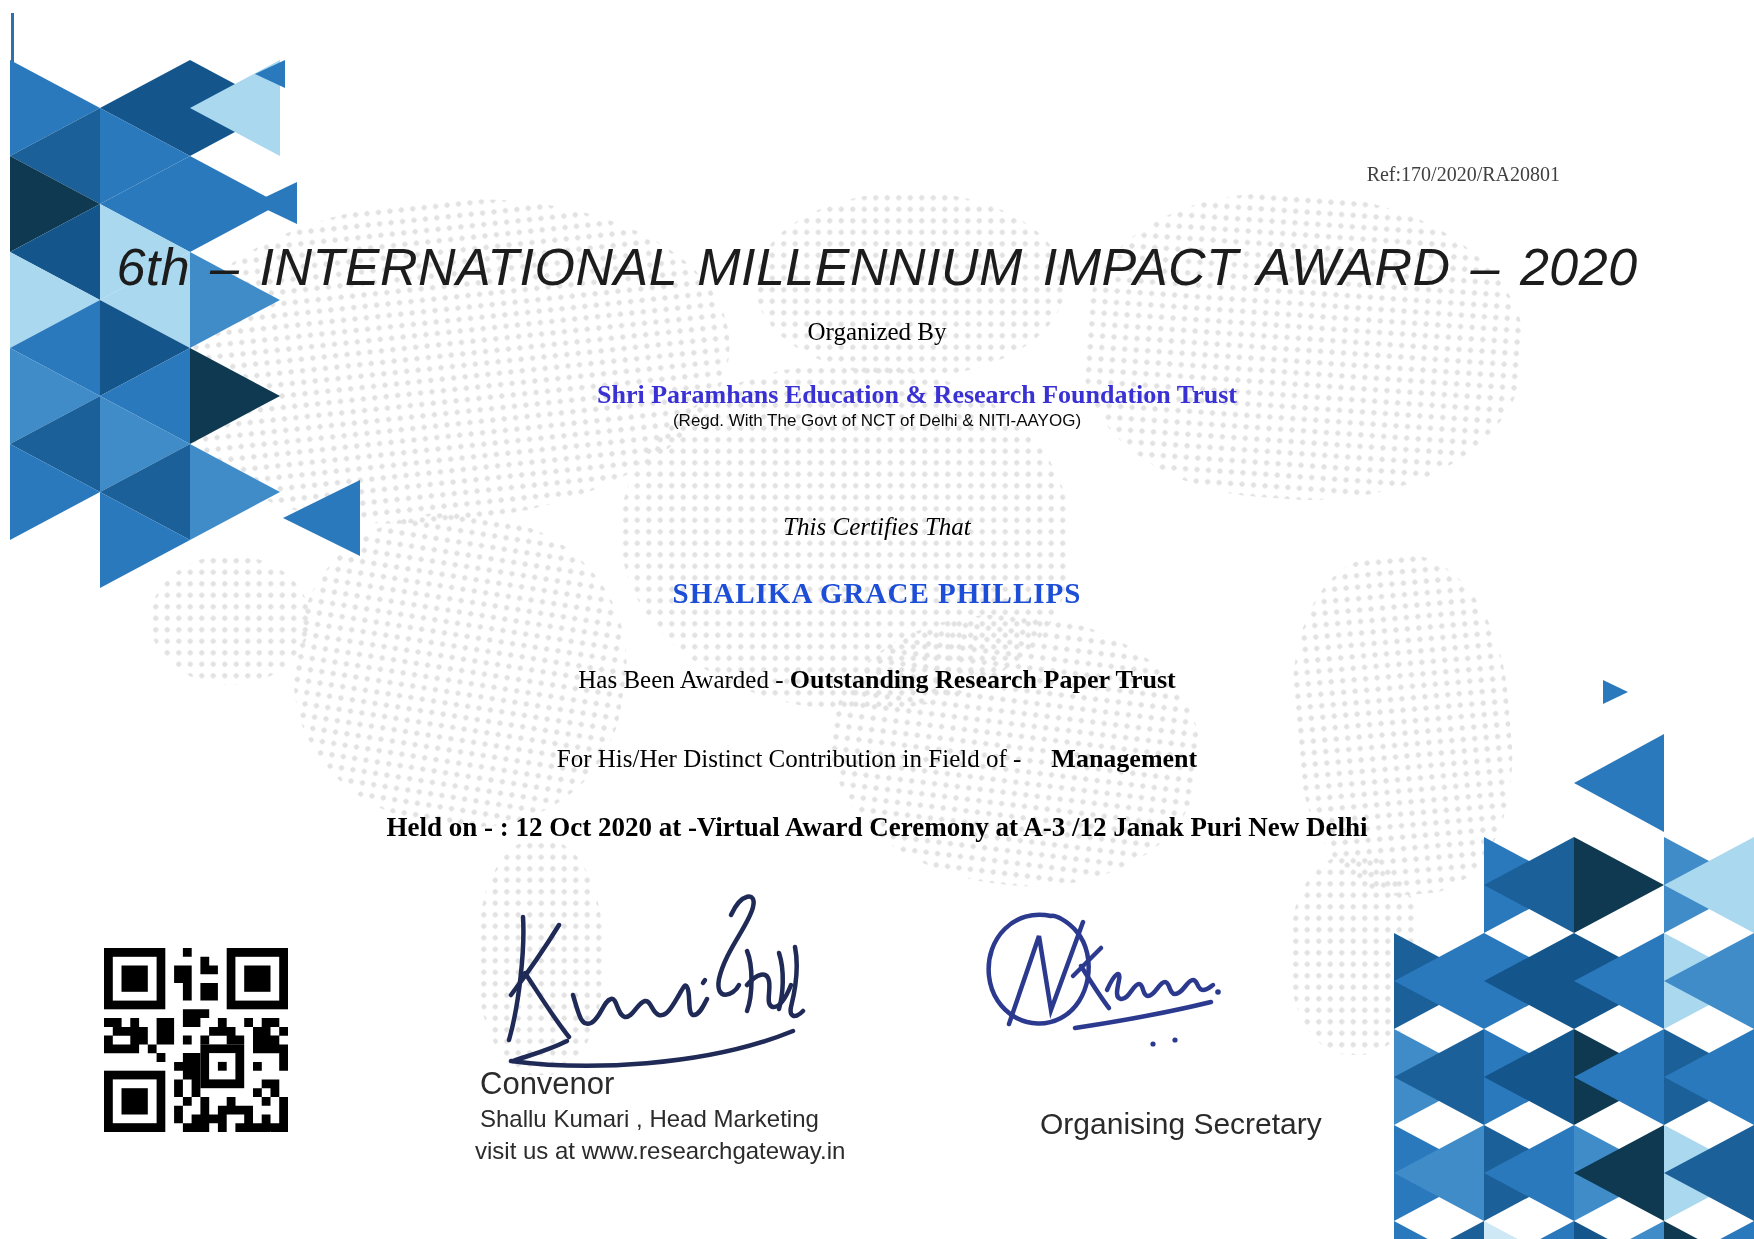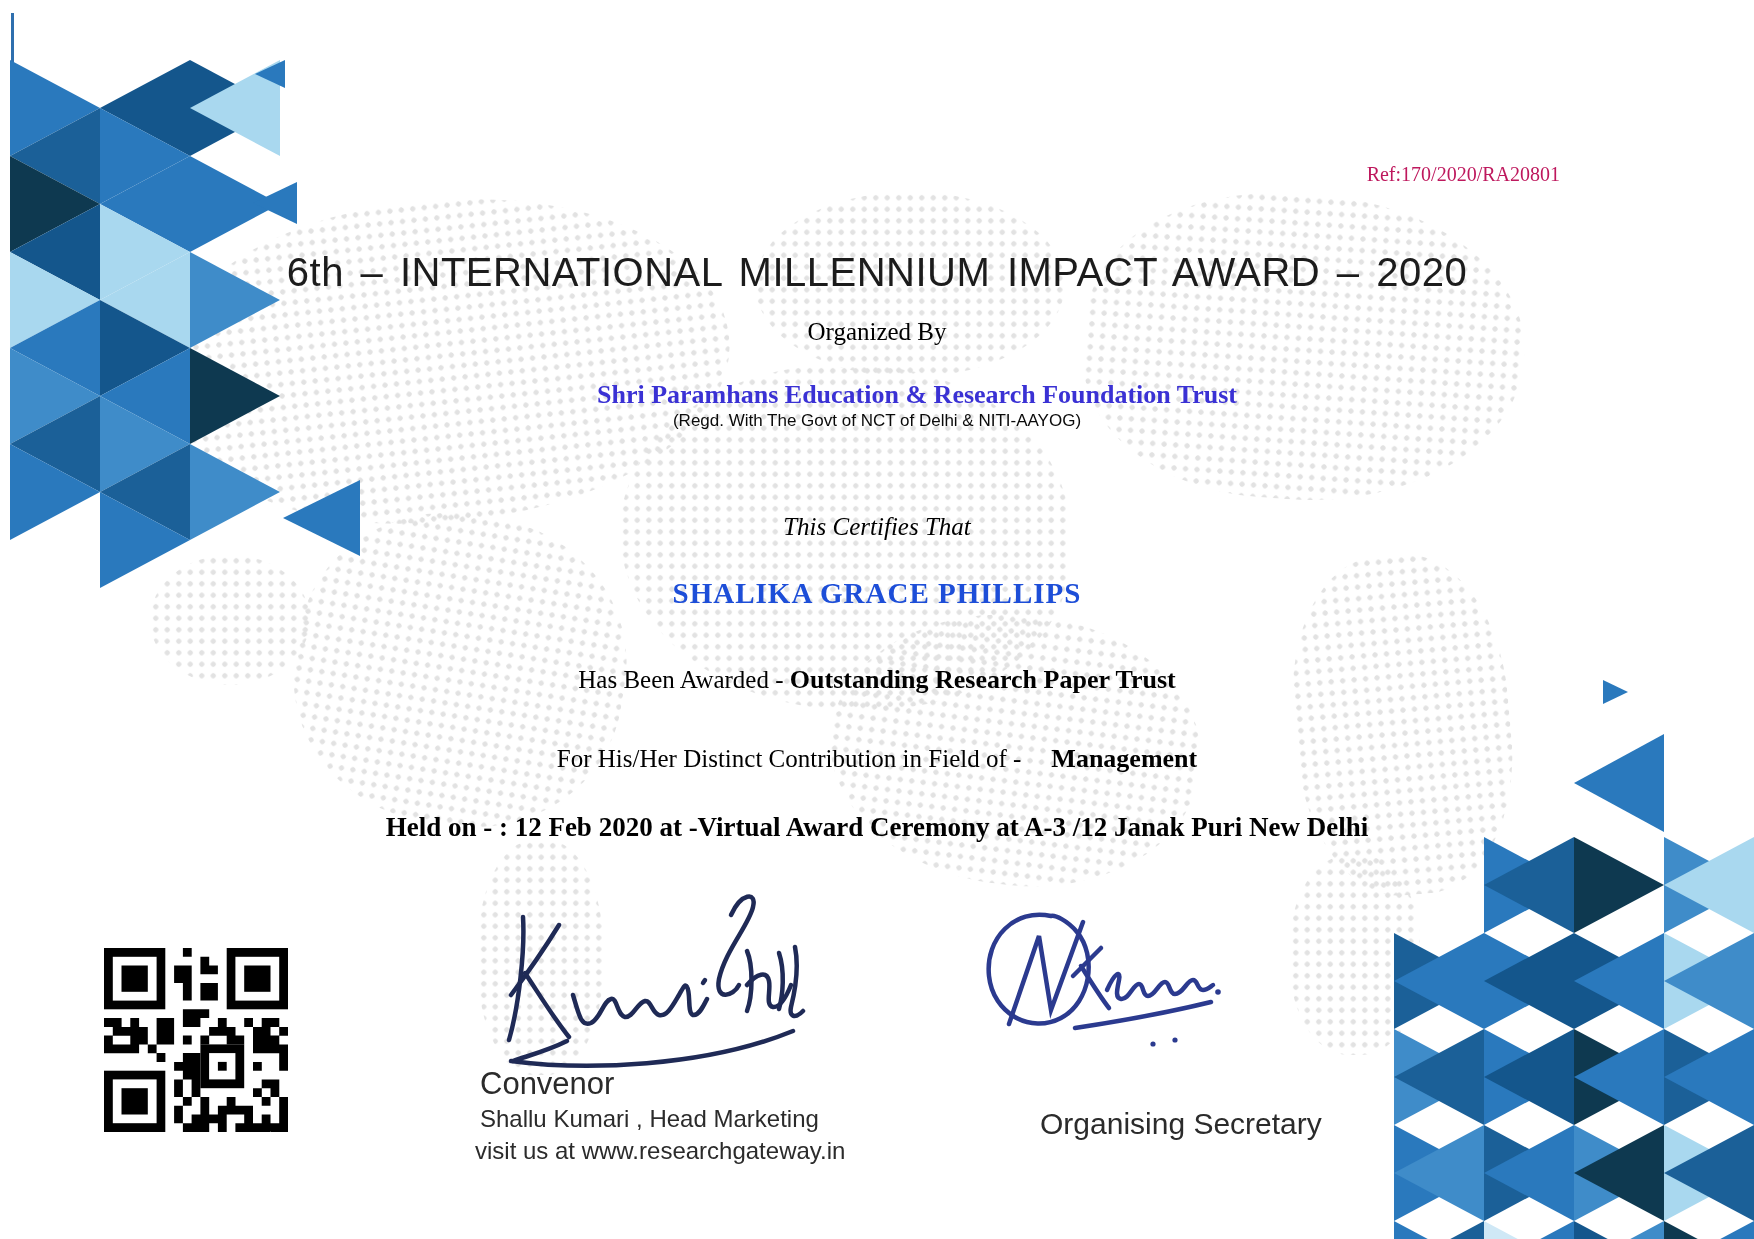--- a/index.html
+++ b/index.html
@@ -18,23 +18,23 @@
   .d7{left:1295px;top:555px;width:215px;height:340px;border-radius:44%;transform:rotate(-5deg);}
   .d8{left:478px;top:840px;width:125px;height:235px;border-radius:45%;}
   .d9{left:1290px;top:855px;width:130px;height:200px;border-radius:45%;}
   .d10{left:150px;top:555px;width:160px;height:130px;border-radius:50%;}
   
   .deco{position:absolute;z-index:1;}
   .deco.tl{left:0;top:0;}
   .deco.br{right:0;bottom:0;}
   
   .txt{position:absolute;left:0;width:100%;text-align:center;z-index:3;color:#000;}
-  .ref{position:absolute;top:163px;right:194px;z-index:3;font-size:20px;color:#be185d;}
-  .title{top:250px;font-family:"Liberation Sans",sans-serif;font-size:40px;color:#1c1c1c;
-         word-spacing:5px;letter-spacing:0.5px;}
+  .ref{position:absolute;top:163px;right:194px;z-index:3;font-size:20px;color:#404040;}
+  .title{top:237px;font-family:"Liberation Sans",sans-serif;font-size:52px;color:#1c1c1c;
+         word-spacing:5px;letter-spacing:0.5px;font-style:italic;}
   .orgby{top:318px;font-size:25px;}
   .trust{top:380px;font-size:26px;font-weight:bold;color:#3a31d4;padding-left:40px;}
   .regd{top:411px;font-family:"Liberation Sans",sans-serif;font-size:17px;font-weight:normal;color:#0a0a0a;}
   .certifies{top:513px;font-size:25px;font-style:italic;}
   .recipient{top:577px;font-size:29px;font-weight:bold;color:#1d4ed8;letter-spacing:1px;}
   .awarded{top:665px;font-size:25px;}
   .awarded b{font-size:26px;}
   .field{top:744px;font-size:25px;}
   .field b{font-size:26px;margin-left:30px;}
   .held{top:812px;font-size:27px;font-weight:bold;}
@@ -141,21 +141,21 @@
 
   <div class="ref">Ref:170/2020/RA20801</div>
   <div class="txt title">6th – INTERNATIONAL MILLENNIUM IMPACT AWARD – 2020</div>
   <div class="txt orgby">Organized By</div>
   <div class="txt trust">Shri Paramhans Education &amp; Research Foundation Trust</div>
   <div class="txt regd">(Regd. With The Govt of NCT of Delhi &amp; NITI-AAYOG)</div>
   <div class="txt certifies">This Certifies That</div>
   <div class="txt recipient">SHALIKA GRACE PHILLIPS</div>
   <div class="txt awarded"><span>Has Been Awarded - </span><b>Outstanding Research Paper Trust</b></div>
   <div class="txt field"><span>For His/Her Distinct Contribution in Field of -</span><b>Management</b></div>
-  <div class="txt held">Held on - : 12 Feb 2020 at -Virtual Award Ceremony at A-3 /12 Janak Puri New Delhi</div>
+  <div class="txt held">Held on - : 12 Oct 2020 at -Virtual Award Ceremony at A-3 /12 Janak Puri New Delhi</div>
 
   <svg class="qr" width="184" height="184" viewBox="0 0 184 184">
     <rect x="0" y="0" width="184" height="184" fill="#ffffff"></rect>
     <g>
       <rect x="0" y="0" width="61.3" height="61.3" fill="#000"></rect>
       <rect x="8.8" y="8.8" width="43.8" height="43.8" fill="#fff"></rect>
       <rect x="17.5" y="17.5" width="26.3" height="26.3" fill="#000"></rect>
       <rect x="122.7" y="0" width="61.3" height="61.3" fill="#000"></rect>
       <rect x="131.4" y="8.8" width="43.8" height="43.8" fill="#fff"></rect>
       <rect x="140.2" y="17.5" width="26.3" height="26.3" fill="#000"></rect>

